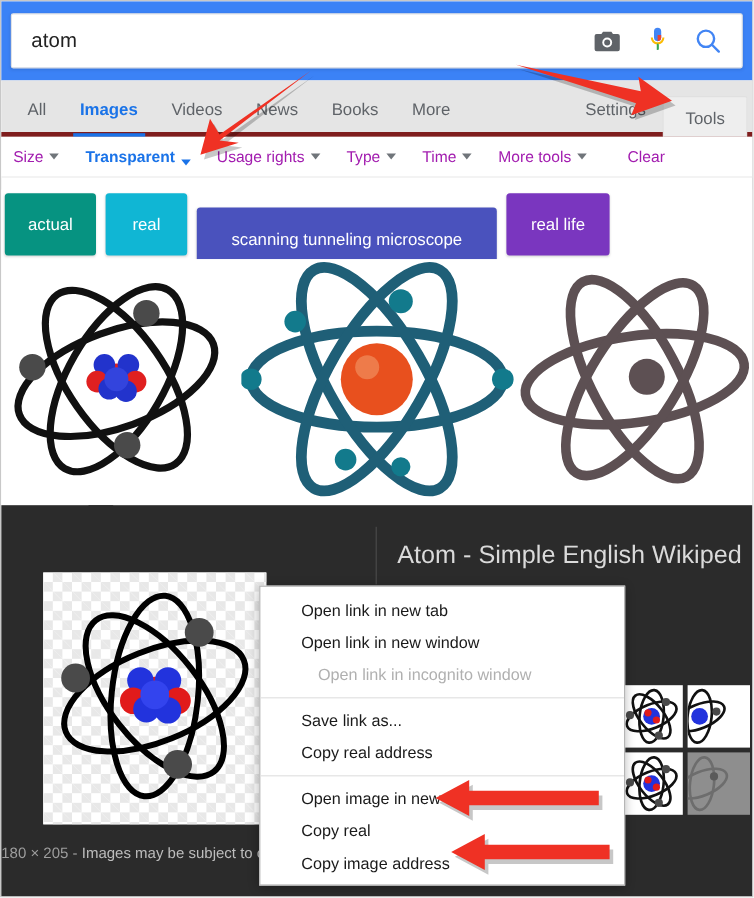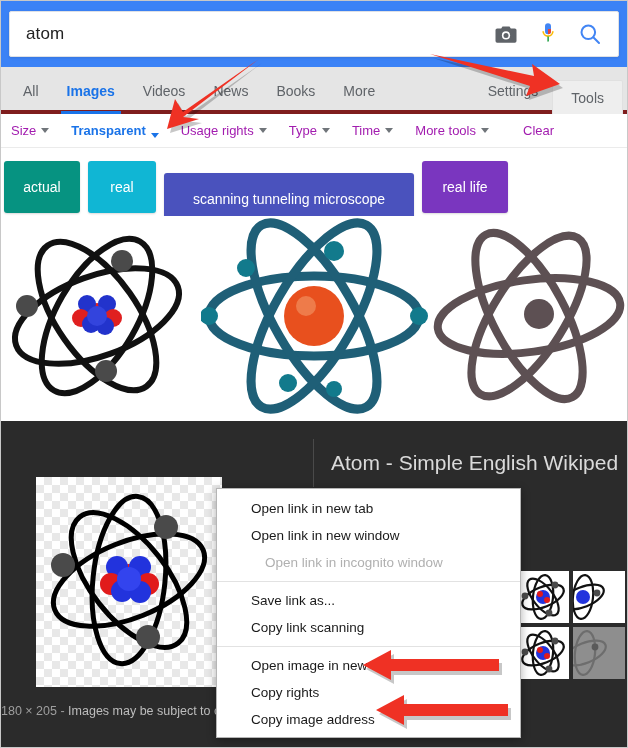--- a/index.html
+++ b/index.html
@@ -456,24 +456,24 @@
       </div>
     </div>
   </div>
 
   <div class="ctxmenu">
     <div class="ctxitem">Open link in new tab</div>
     <div class="ctxitem">Open link in new window</div>
     <div class="ctxitem disabled">Open link in incognito window</div>
     <div class="ctxsep"></div>
     <div class="ctxitem">Save link as...</div>
-    <div class="ctxitem">Copy link scanning</div>
+    <div class="ctxitem">Copy real address</div>
     <div class="ctxsep"></div>
     <div class="ctxitem">Open image in new tab</div>
-    <div class="ctxitem">Copy rights</div>
+    <div class="ctxitem">Copy real</div>
     <div class="ctxitem">Copy image address</div>
 
   </div>
 
   <svg class="arrow" style="left:130px; top:56px;" width="135" height="82" viewBox="0 0 135 82">
     <g transform="translate(3,4)">
       <path d="M128 2 L52 60 L68 62 L36 72 L44 42 L52 55 Z" fill="#000" opacity=".22"></path>
     </g>
     <path d="M128 2 L52 60 L68 62 L36 72 L44 42 L52 55 Z" fill="#ef3124"></path>
   </svg>

